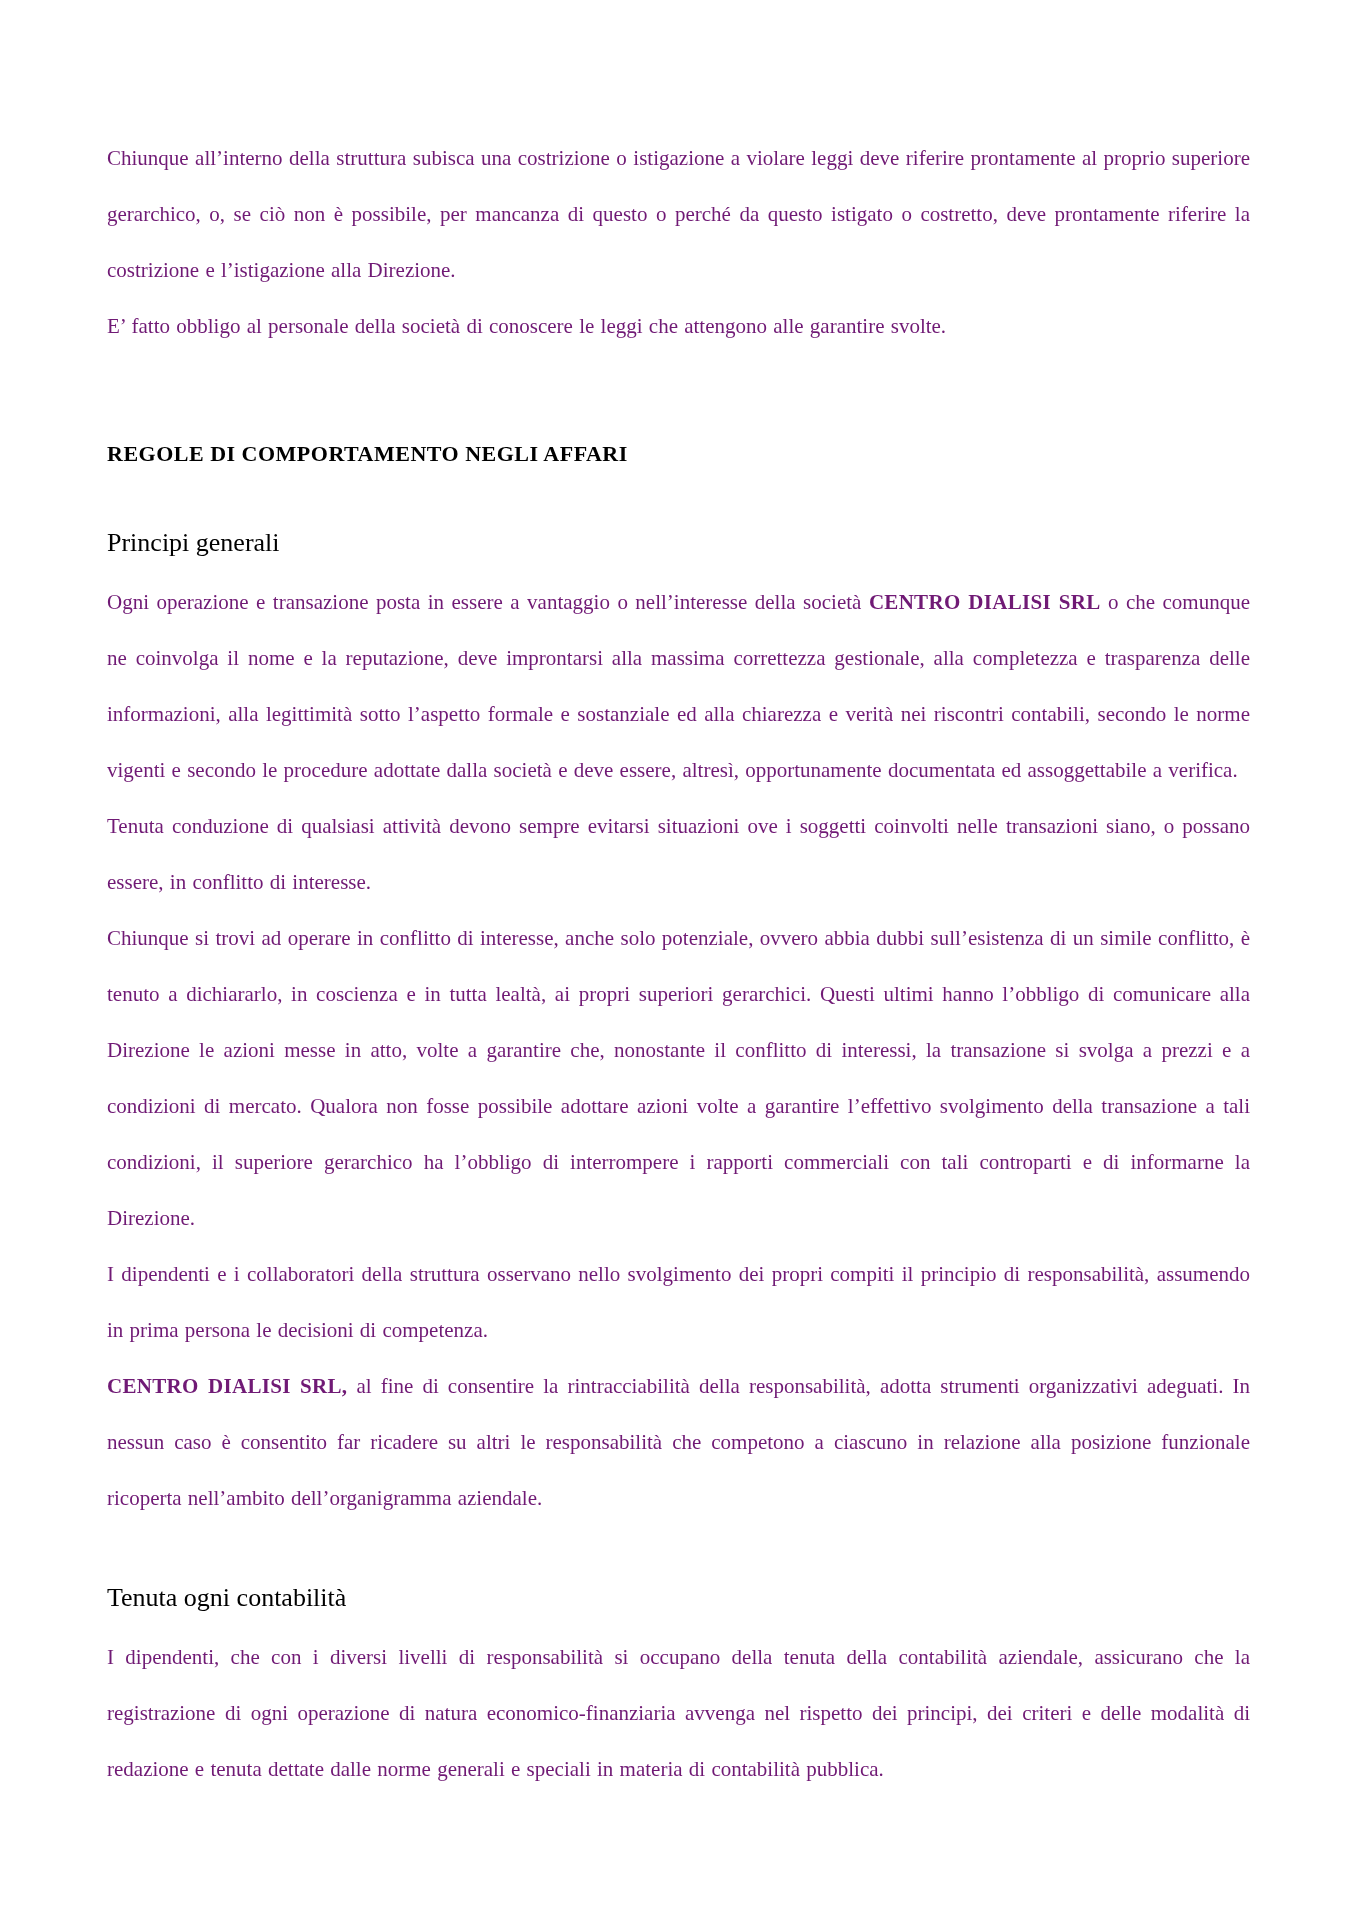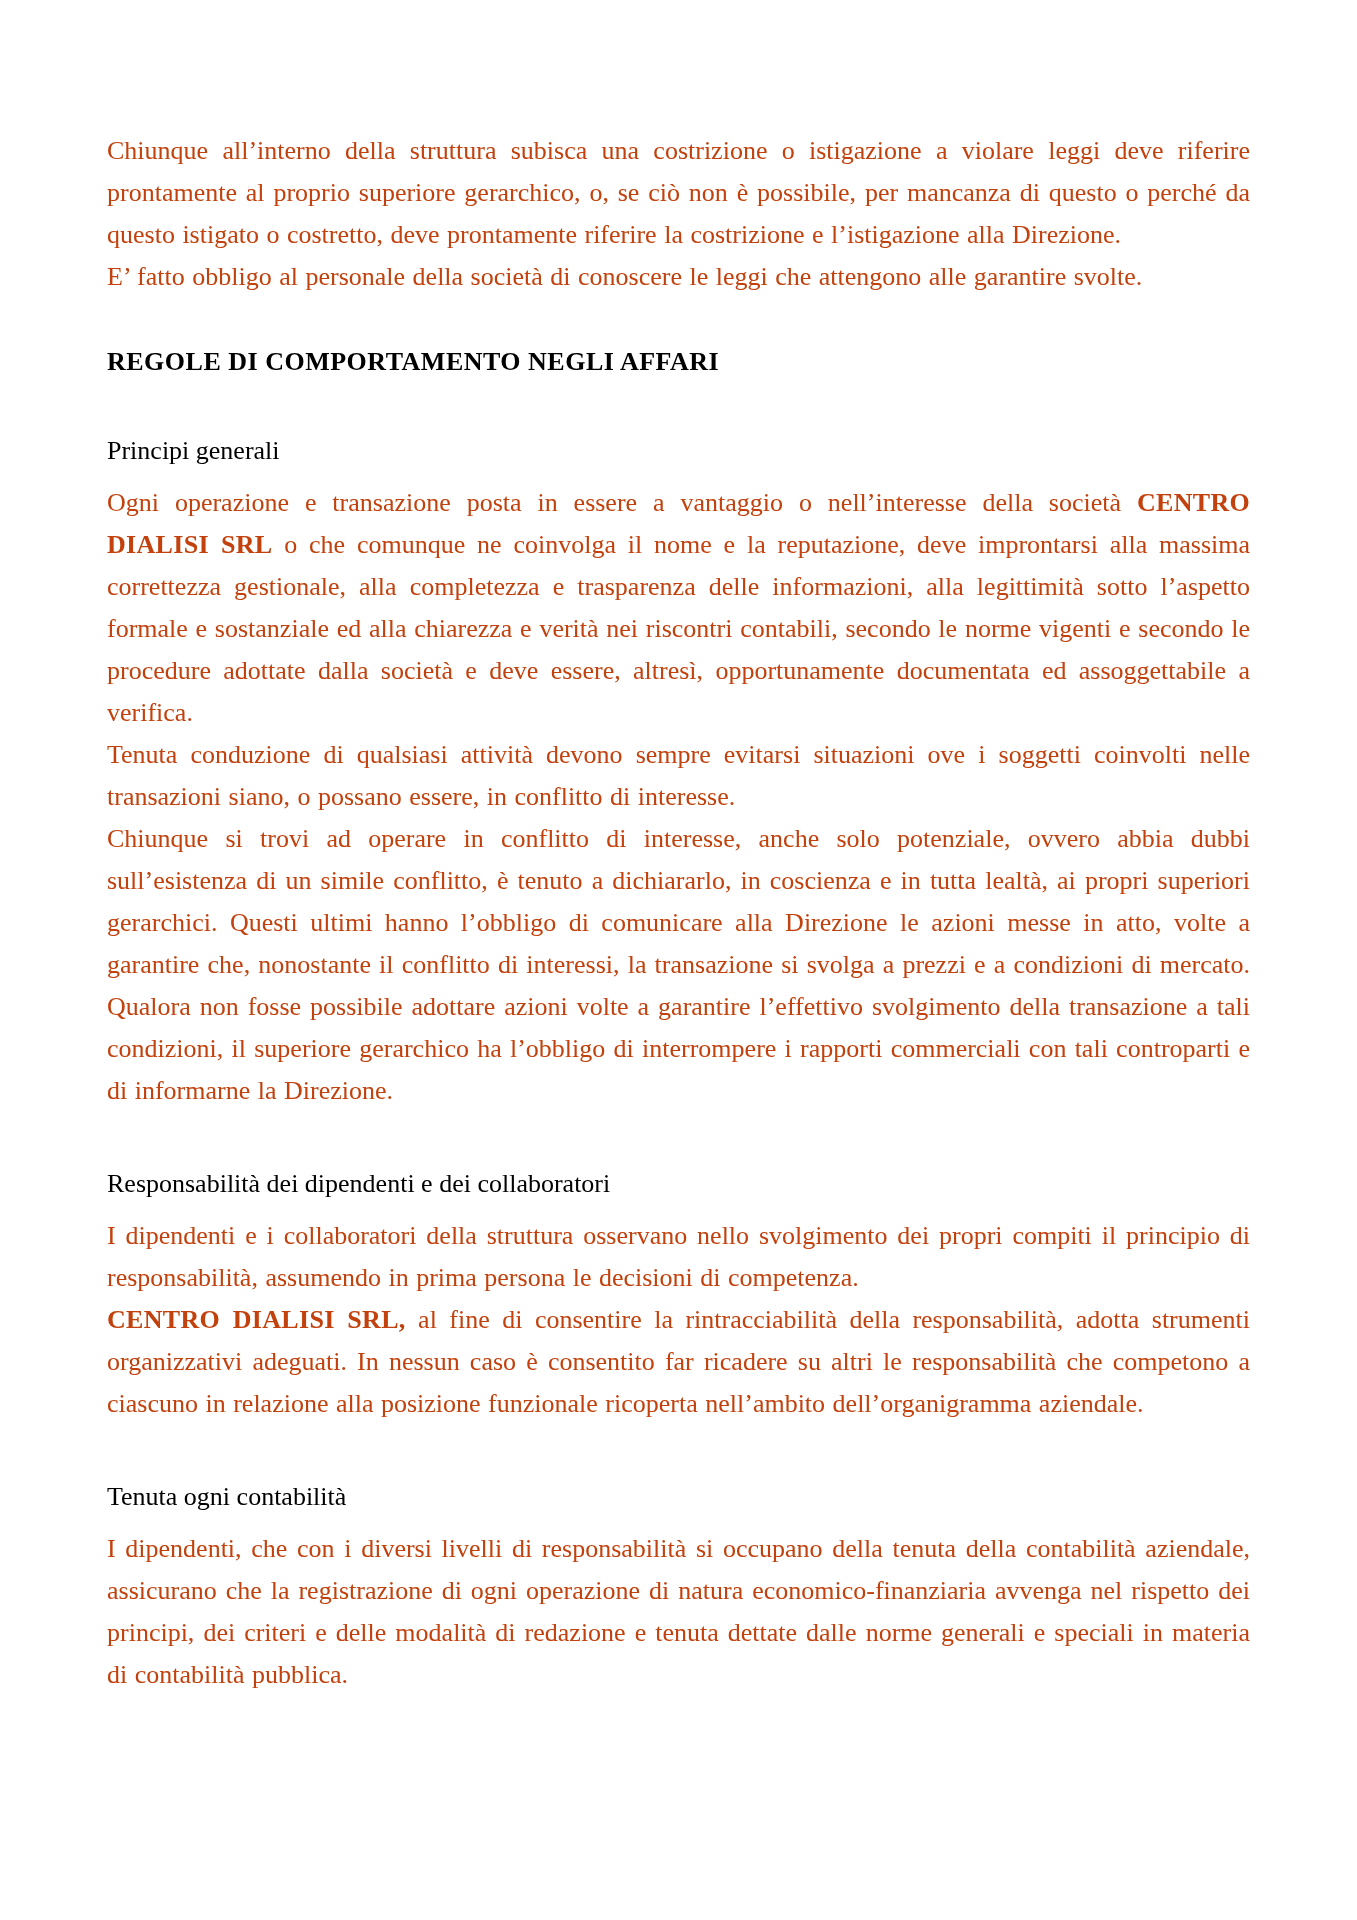--- a/index.html
+++ b/index.html
@@ -12,32 +12,32 @@
     position: relative;
     width: 1357px;
     height: 1920px;
     margin: 0 auto;
     background: #ffffff;
     color: #000000;
     padding: 130px 107px 0 107px;
     overflow: hidden;
   }
   .body-para {
-    font-size: 26px;
-    line-height: 42px;
+    font-size: 21px;
+    line-height: 56px;
     text-align: justify;
-    color: #c2410c;
+    color: #701a75;
     word-spacing: 1px;
   }
   .main-heading {
-    font-size: 26px;
+    font-size: 22px;
     line-height: 40px;
     font-weight: bold;
     letter-spacing: 0.5px;
-    margin-top: 44px;
+    margin-top: 80px;
     color: #000000;
   }
   .sub-heading {
     font-size: 26px;
     line-height: 34px;
     font-weight: normal;
     margin-top: 55px;
     margin-bottom: 14px;
     color: #000000;
   }
@@ -56,20 +56,19 @@
   <p class="body-para">E’ fatto obbligo al personale della società di conoscere le leggi che attengono alle garantire svolte.</p>
 
   <h1 class="main-heading">REGOLE DI COMPORTAMENTO NEGLI AFFARI</h1>
 
   <h2 class="sub-heading first-sub">Principi generali</h2>
   <p class="body-para"><span>Ogni operazione e transazione posta in essere a vantaggio o nell’interesse della società </span><span class="company">CENTRO DIALISI SRL</span><span> o che comunque ne coinvolga il nome e la reputazione, deve improntarsi alla massima correttezza gestionale, alla completezza e trasparenza delle informazioni, alla legittimità sotto l’aspetto formale e sostanziale ed alla chiarezza e verità nei riscontri contabili, secondo le norme vigenti e secondo le procedure adottate dalla società e deve essere, altresì, opportunamente documentata ed assoggettabile a verifica.</span></p>
 
   <p class="body-para">Tenuta conduzione di qualsiasi attività devono sempre evitarsi situazioni ove i soggetti coinvolti nelle transazioni siano, o possano essere, in conflitto di interesse.</p>
   <p class="body-para">Chiunque si trovi ad operare in conflitto di interesse, anche solo potenziale, ovvero abbia dubbi sull’esistenza di un simile conflitto, è tenuto a dichiararlo, in coscienza e in tutta lealtà, ai propri superiori gerarchici. Questi ultimi hanno l’obbligo di comunicare alla Direzione le azioni messe in atto, volte a garantire che, nonostante il conflitto di interessi, la transazione si svolga a prezzi e a condizioni di mercato. Qualora non fosse possibile adottare azioni volte a garantire l’effettivo svolgimento della transazione a tali condizioni, il superiore gerarchico ha l’obbligo di interrompere i rapporti commerciali con tali controparti e di informarne la Direzione.</p>
 
-  <h2 class="sub-heading">Responsabilità dei dipendenti e dei collaboratori</h2>
   <p class="body-para">I dipendenti e i collaboratori della struttura osservano nello svolgimento dei propri compiti il principio di responsabilità, assumendo in prima persona le decisioni di competenza.</p>
   <p class="body-para"><span class="company">CENTRO DIALISI SRL,</span><span> al fine di consentire la rintracciabilità della responsabilità, adotta strumenti organizzativi adeguati. In nessun caso è consentito far ricadere su altri le responsabilità che competono a ciascuno in relazione alla posizione funzionale ricoperta nell’ambito dell’organigramma aziendale.</span></p>
 
   <h2 class="sub-heading">Tenuta ogni contabilità</h2>
   <p class="body-para">I dipendenti, che con i diversi livelli di responsabilità si occupano della tenuta della contabilità aziendale, assicurano che la registrazione di ogni operazione di natura economico-finanziaria avvenga nel rispetto dei principi, dei criteri e delle modalità di redazione e tenuta dettate dalle norme generali e speciali in materia di contabilità pubblica.</p>
 
 </div>
 
 </body></html>

